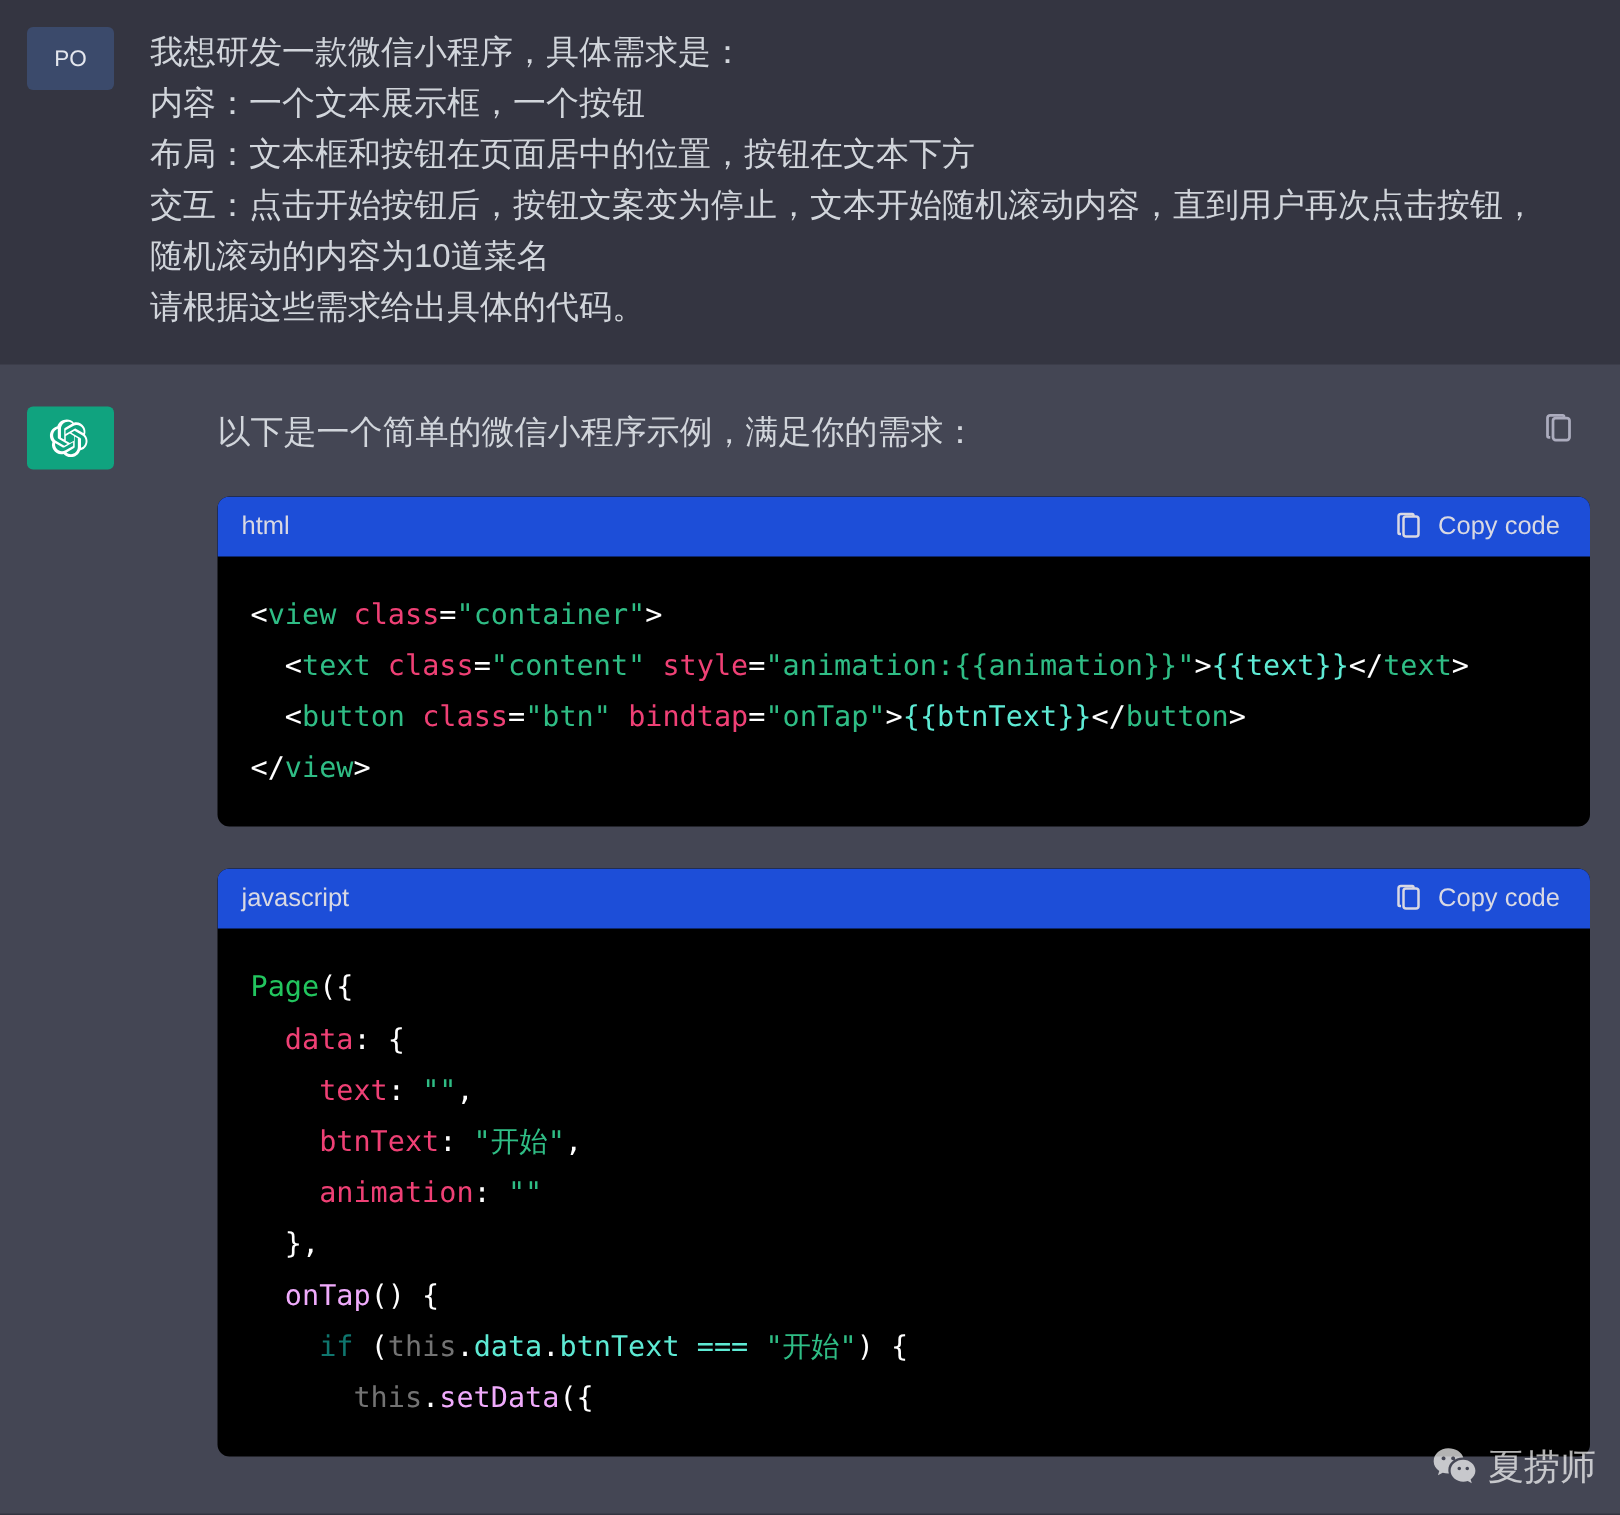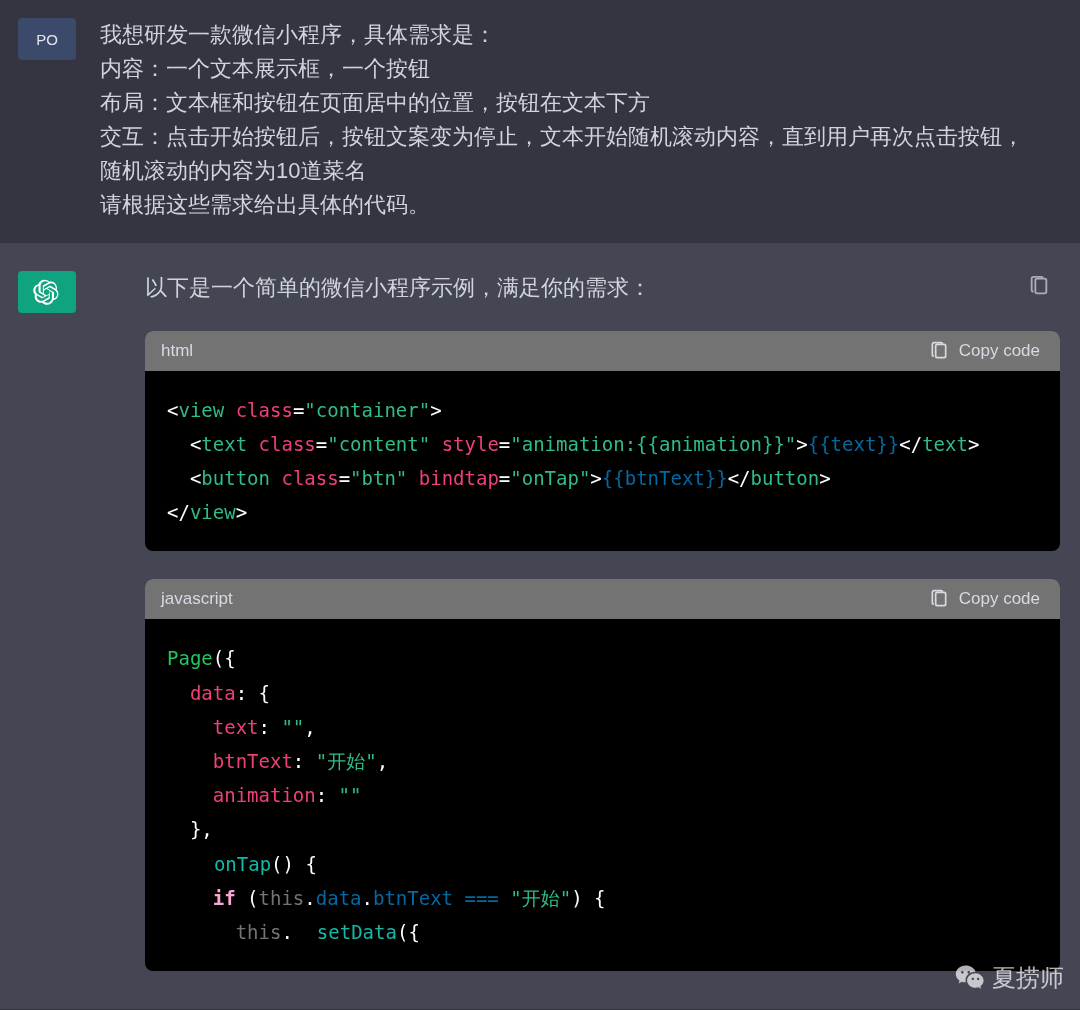--- a/index.html
+++ b/index.html
@@ -47,21 +47,21 @@
   }
   .toolbar-icon svg { width:22px; height:22px; }
 
   .codeblock {
     margin: 0 0 28px 0;
     background: #000;
     border-radius: 8px;
     overflow: hidden;
   }
   .code-header {
-    background: #737373;
+    background: #1d4ed8;
     display:flex; justify-content:space-between; align-items:center;
     padding: 10px 20px 10px 16px;
     color: #d9d9e3;
     font-size: 17px;
   }
   .copy-btn {
     display:flex; align-items:flex-start; gap:10px;
     color:#d9d9e3; font-size:17px; cursor:pointer;
   }
   .copy-btn svg { width:20px; height:20px; }
@@ -71,26 +71,26 @@
     font-size: 19px;
     line-height: 1.8;
     white-space: pre;
     color: #fff;
     overflow-x: auto;
   }
   .tok-tag    { color:#2fbd85; }
   .tok-attr   { color:#ef4075; }
   .tok-string { color:#2fbd85; }
   .tok-punct  { color:#ffffff; }
-  .tok-text   { color:#0369a1; }
+  .tok-text   { color:#5eead4; }
   .tok-func   { color:#22c55e; }
   .tok-key    { color:#ef4075; }
-  .tok-kw     { color:#f9a8d4;font-weight:bold; }
+  .tok-kw     { color:#0f766e; }
   .tok-this   { color:#737373; }
-  .tok-method { color:#14b8a6;margin-left:24px; }
+  .tok-method { color:#f0abfc; }
   .tok-dot    { color:#ffffff; }
 
   .watermark {
     position:absolute;
     right: 16px;
     bottom: 16px;
     display:flex; align-items:center; gap:6px;
     color: rgba(255,255,255,0.7);
     font-size: 24px;
   }

